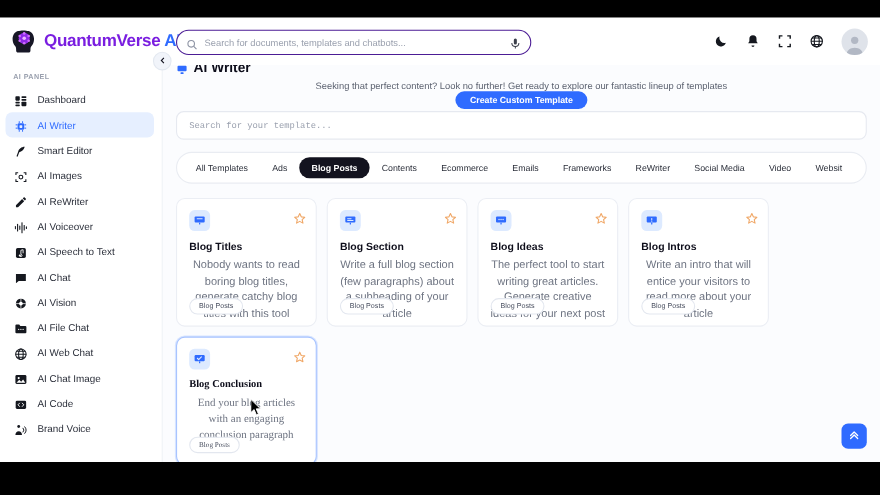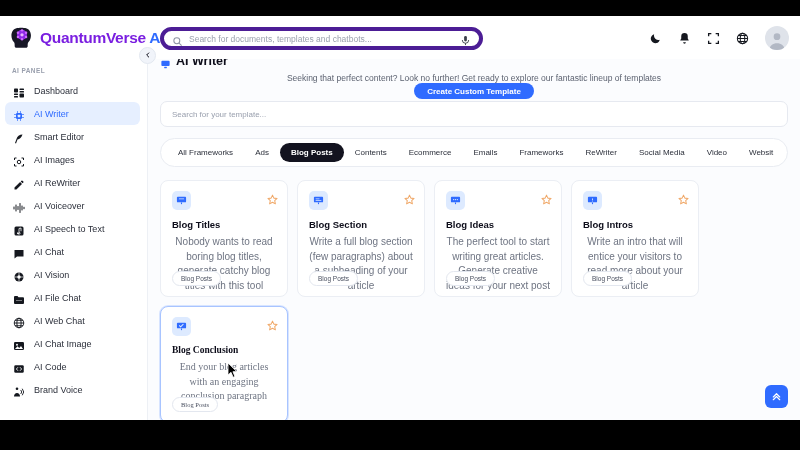--- a/index.html
+++ b/index.html
@@ -37,21 +37,21 @@
   .collapse-btn {
     position: absolute; left: 139px; top: 31px;
     width: 17px; height: 17px; border-radius: 50%;
     background: #f1f4fa; border: 1px solid #e3e8f0;
     display: flex; align-items: center; justify-content: center;
     color: #0d0d1a; font-size: 8px; cursor: pointer; z-index: 32;
   }
 
   .searchwrap {
     position: absolute; left: 160px; top: 11px; width: 323px; height: 23px;
-    border: 4px solid #4c1d95; border-radius: 14px; background: #fff;
+    border: 1px solid #4c1d95; border-radius: 14px; background: #fff;
     display: flex; align-items: center; padding: 0 8px; gap: 6px;
   }
   .searchwrap .si { width: 11px; height: 11px; flex: 0 0 11px; color: #8d93a3; }
   .search-input {
     flex: 1; border: 0; outline: 0; font-size: 8.5px; color: #8d93a3;
     font-family: "Liberation Sans", sans-serif; background: transparent;
   }
   .search-input::placeholder { color: #9aa0ae; }
   .mic-btn { width: 11px; height: 13px; color: #3b3f4a; cursor: pointer; }
 
@@ -107,21 +107,21 @@
     background: #2f6bff; color: #fff; border: 0; border-radius: 13px;
     font-size: 8px; font-weight: 600; height: 21px; padding: 0 13px;
     cursor: pointer; font-family: "Liberation Sans", sans-serif; white-space: nowrap;
   }
   .tpl-search {
     height: 26px; border: 1px solid #e6e9f0; border-radius: 7px; background: #fff;
     display: flex; align-items: center; padding: 0 11px; margin-top: 2px;
   }
   .tpl-search input {
     border: 0; outline: 0; width: 100%; font-size: 8px; color: #6e7482;
-    font-family: Liberation Sans, sans-serif; background: transparent;
+    font-family: Liberation Mono, monospace; background: transparent;
   }
   .tpl-search input::placeholder { color: #9aa0ae; }
 
   .tabs-wrap {
     margin-top: 11px; height: 29px; border: 1px solid #e9ecf2; border-radius: 15px;
     background: #fff; display: flex; align-items: center; padding: 0 6px; overflow: hidden;
   }
   .tab {
     font-size: 8px; color: #2b2f3a; white-space: nowrap; cursor: pointer;
     padding: 5px 11px; border-radius: 12px; font-weight: 400;
@@ -413,21 +413,21 @@
         <div class="subtitle-row">
           <span class="subtitle">Seeking that perfect content? Look no further! Get ready to explore our fantastic lineup of templates</span>
           <button class="cta-btn">Create Custom Template</button>
         </div>
 
         <div class="tpl-search">
           <input value="" placeholder="Search for your template..." style="">
         </div>
 
         <div class="tabs-wrap">
-          <span class="tab">All Frameworks</span>
+          <span class="tab">All Templates</span>
           <span class="tab">Ads</span>
           <span class="tab active">Blog Posts</span>
           <span class="tab">Contents</span>
           <span class="tab">Ecommerce</span>
           <span class="tab">Emails</span>
           <span class="tab">Frameworks</span>
           <span class="tab">ReWriter</span>
           <span class="tab">Social Media</span>
           <span class="tab">Video</span>
           <span class="tab">Websit</span>

